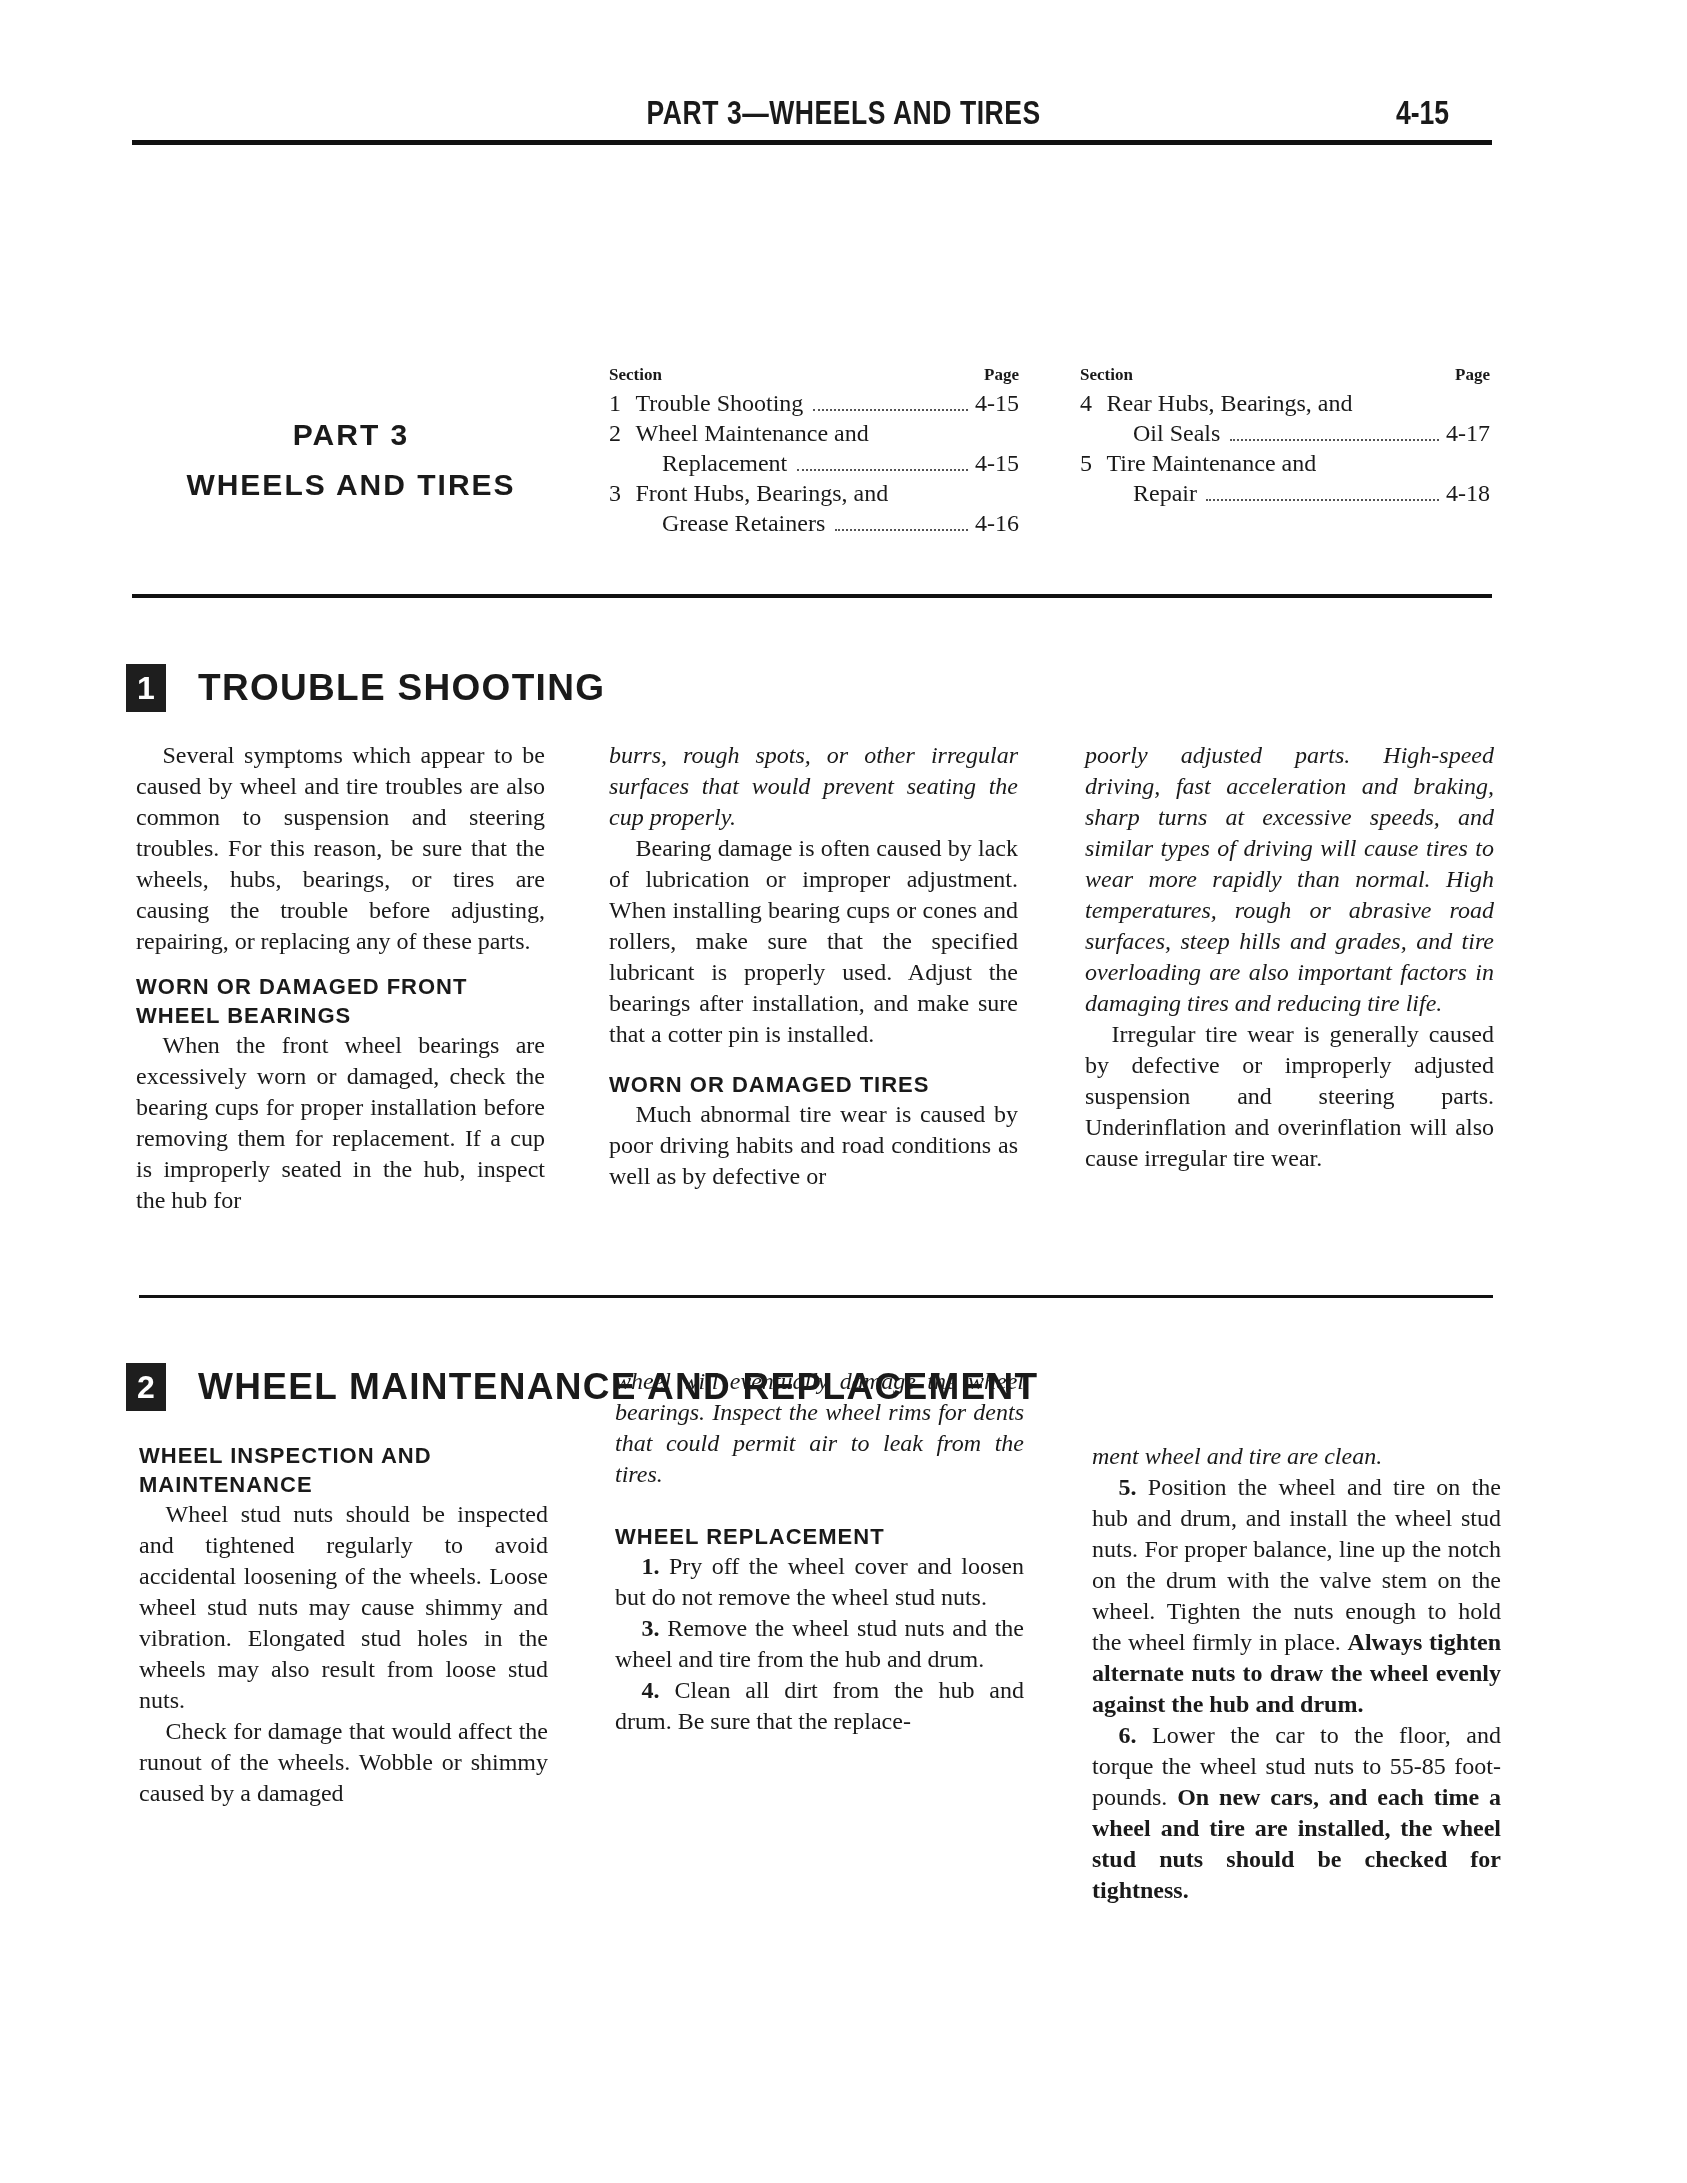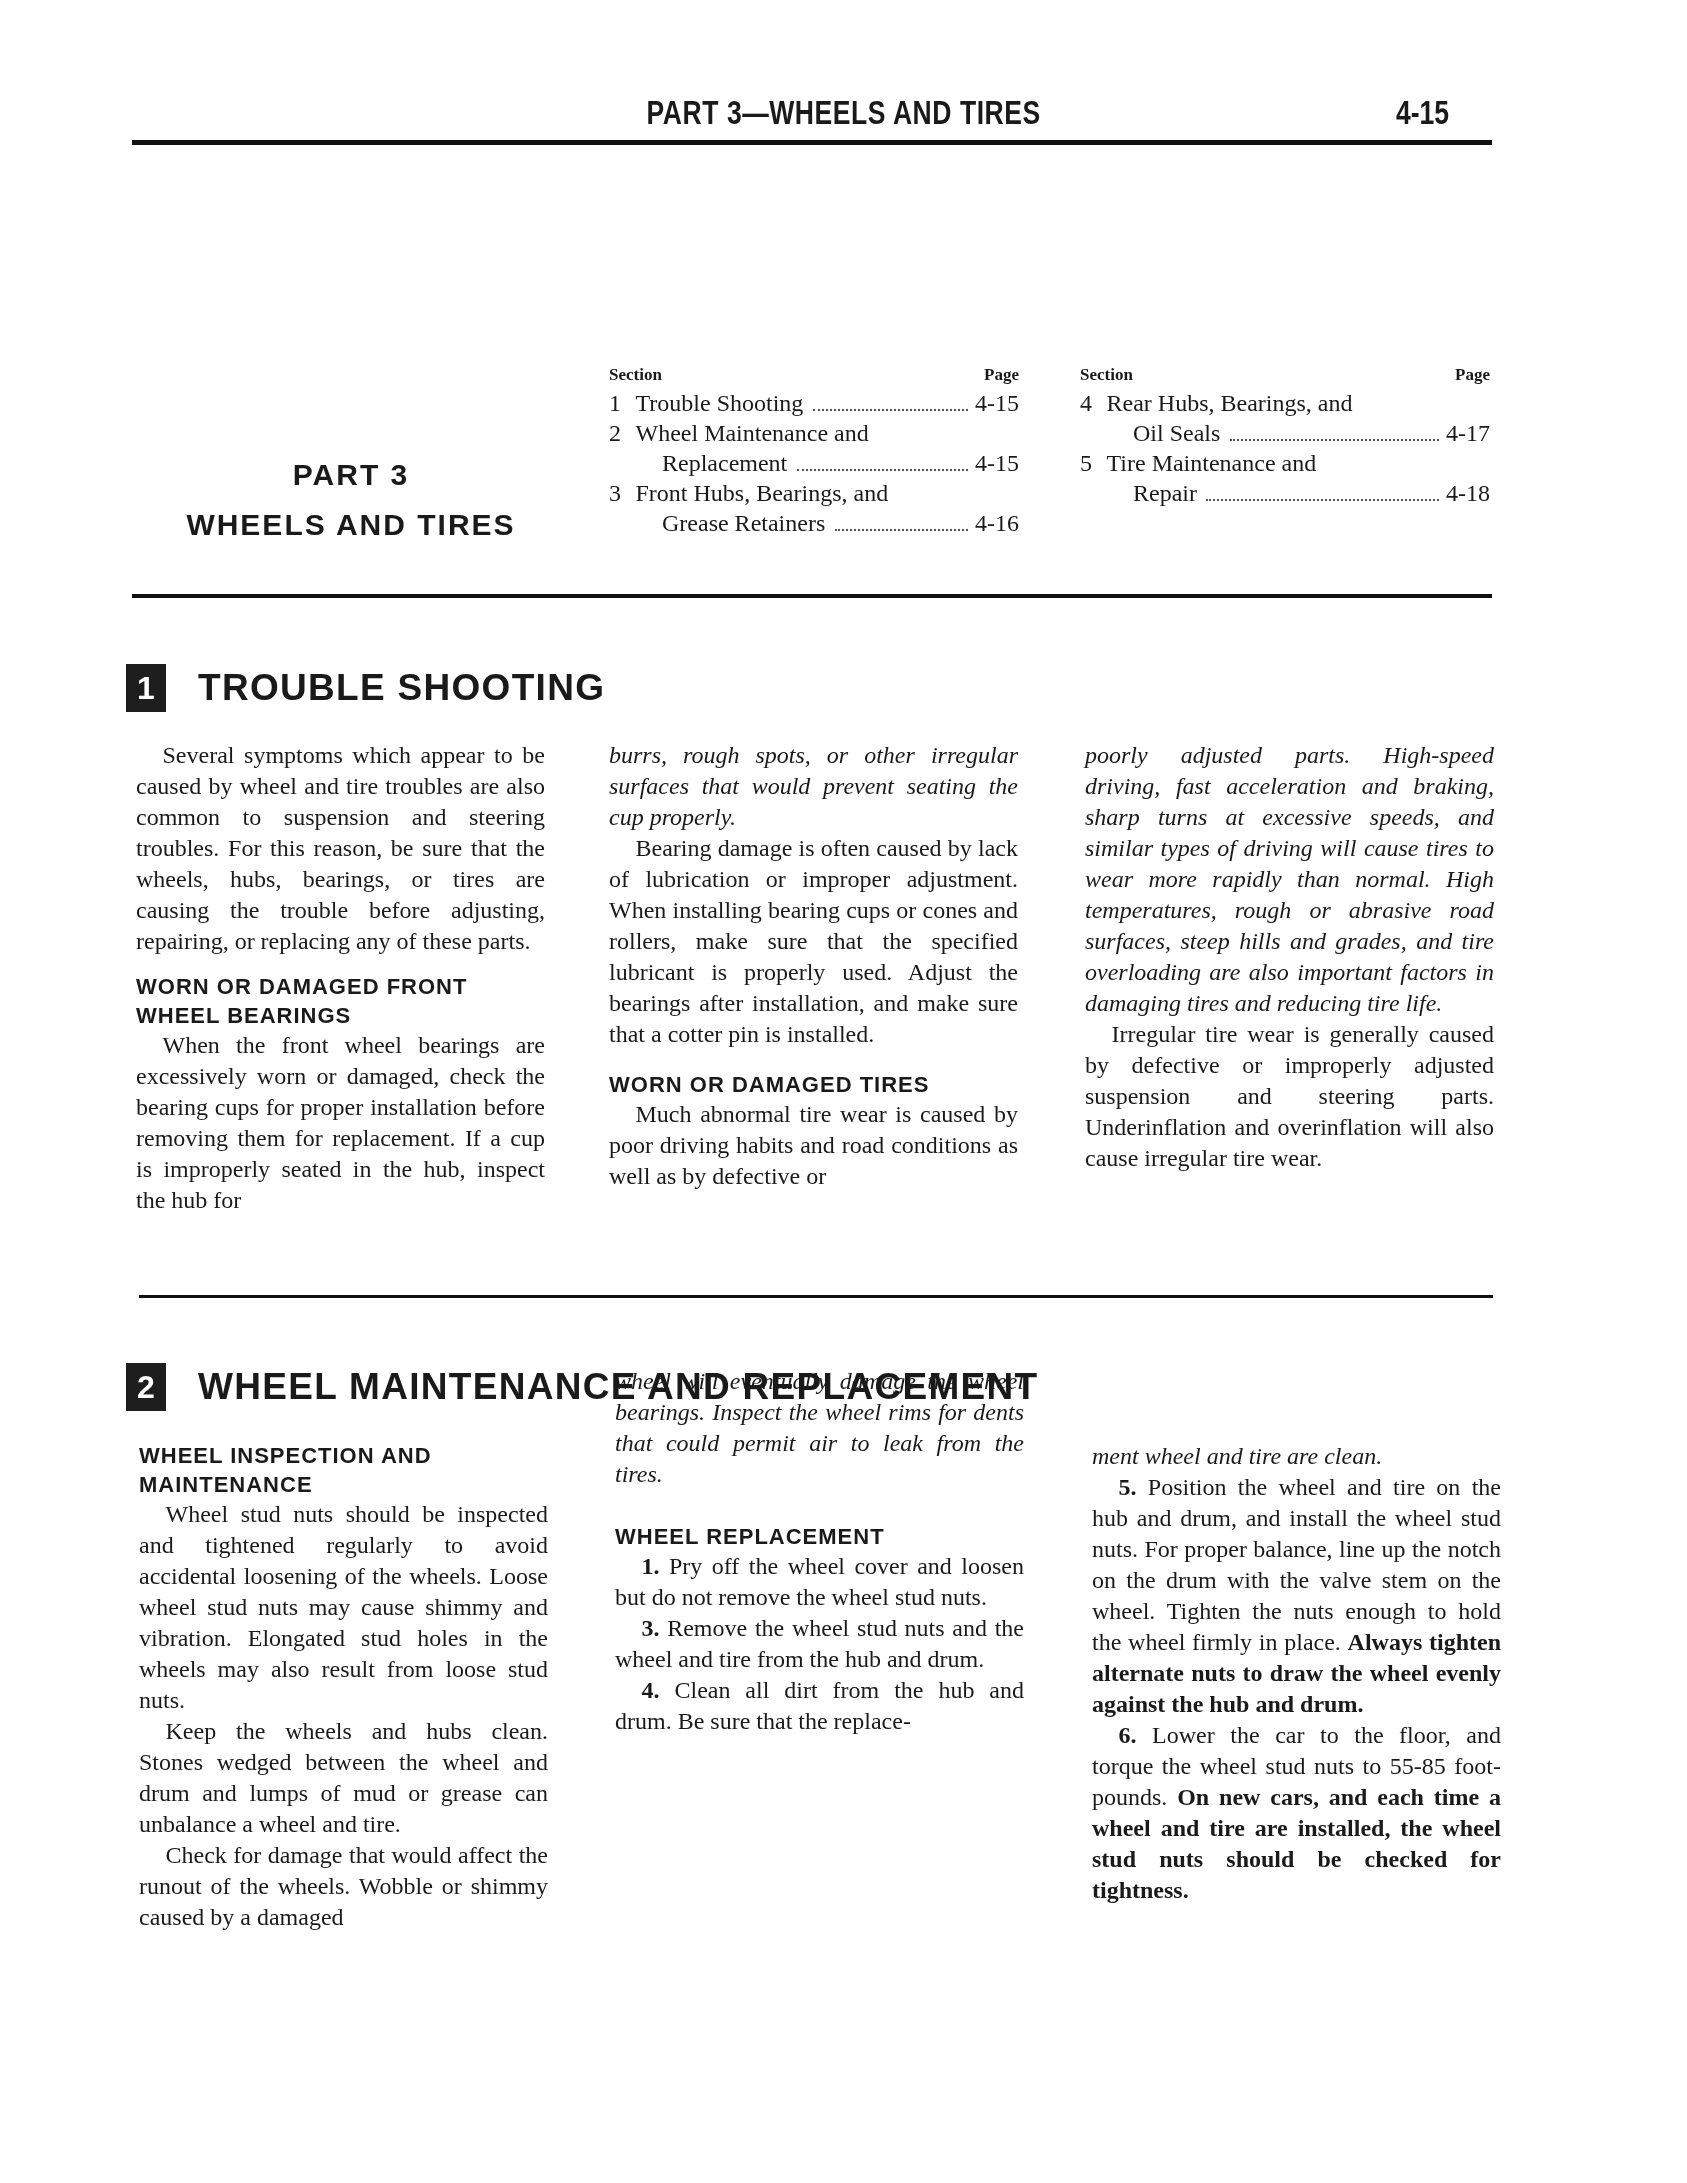--- a/index.html
+++ b/index.html
@@ -5,21 +5,21 @@
   html, body { margin:0; padding:0; background:#ffffff; }
   body { width:1687px; height:2183px; position:relative; overflow:hidden; color:#1a1a1a; }
   .abs { position:absolute; }
   .serif { font-family:"Liberation Serif","DejaVu Serif",serif; }
   .sans { font-family:"Liberation Sans","DejaVu Sans",sans-serif; }
   .rule { position:absolute; background:#111; }
   .hdr-title { left:0; width:1687px; top:93px; text-align:center; font-size:34px; font-weight:bold; letter-spacing:0.7px;text-decoration:underline; }
   .hdr-title span { display:inline-block; transform:scaleX(0.78); }
   .hdr-page { left:1396px; top:93px; font-size:34px; font-weight:bold; }
   .hdr-page span { display:inline-block; transform:scaleX(0.78); transform-origin:left; }
-  .part-block { left:146px; top:410px; width:410px; text-align:center; font-weight:900; font-size:30px; line-height:50px; letter-spacing:2px;margin-top:40px; }
+  .part-block { left:146px; top:410px; width:410px; text-align:center; font-weight:900; font-size:30px; line-height:50px; letter-spacing:2px; }
   .toc { font-size:24px; line-height:30px; }
   .toc-head { display:flex; justify-content:space-between; font-size:17px; font-weight:bold; line-height:20px; margin-bottom:2.6px; }
   .toc-row { display:flex; align-items:baseline; }
   .toc-row .num { width:26.5px; flex:none; }
   .toc-row .lbl { white-space:nowrap; }
   .toc-row.cont { padding-left:53px; }
   .toc-row .dots { flex:1; border-bottom:2px dotted #555; margin:0 6.6px 6.6px 9.3px; }
   .toc-row .pg { flex:none; }
   .sec-badge { width:40px; height:48px; background:#1e1e1e; color:#fff; font-size:32px; font-weight:bold; text-align:center; line-height:48px; }
   .sec-title { font-size:37px; font-weight:900; letter-spacing:1.3px; }
@@ -121,21 +121,20 @@
 </div>
 
 <div class="rule" style="left:139px; top:1295px; width:1354px; height:3.3px;"></div>
 
 <div class="abs sans sec-badge" style="left:126px; top:1363px;">2</div>
 <div class="abs sans sec-title" style="left:198px; top:1366px;">WHEEL MAINTENANCE AND REPLACEMENT</div>
 
 <div class="abs serif col" style="left:139px; top:1441px; width:409px;">
   <h3 class="first">WHEEL INSPECTION AND MAINTENANCE</h3>
   <p>Wheel stud nuts should be inspected and tightened regularly to avoid accidental loosening of the wheels. Loose wheel stud nuts may cause shimmy and vibration. Elongated stud holes in the wheels may also result from loose stud nuts.</p>
-  <p>Keep the wheels and hubs clean. Stones wedged between the wheel and drum and lumps of mud or grease can unbalance a wheel and tire.</p>
   <p>Check for damage that would affect the runout of the wheels. Wobble or shimmy caused by a damaged</p>
 </div>
 <div class="abs serif col" style="left:615px; top:1366px; width:409px;">
   <p class="noind">wheel will eventually damage the wheel bearings. Inspect the wheel rims for dents that could permit air to leak from the tires.</p>
   <h3 style="margin-top:32px;">WHEEL REPLACEMENT</h3>
   <p><b class="step">1.</b> <span>Pry off the wheel cover and loosen but do not remove the wheel stud nuts.</span></p>
   <p><b class="step">3.</b> <span>Remove the wheel stud nuts and the wheel and tire from the hub and drum.</span></p>
   <p><b class="step">4.</b> <span>Clean all dirt from the hub and drum. Be sure that the replace-</span></p>
 </div>
 <div class="abs serif col" style="left:1092px; top:1441px; width:409px;">

